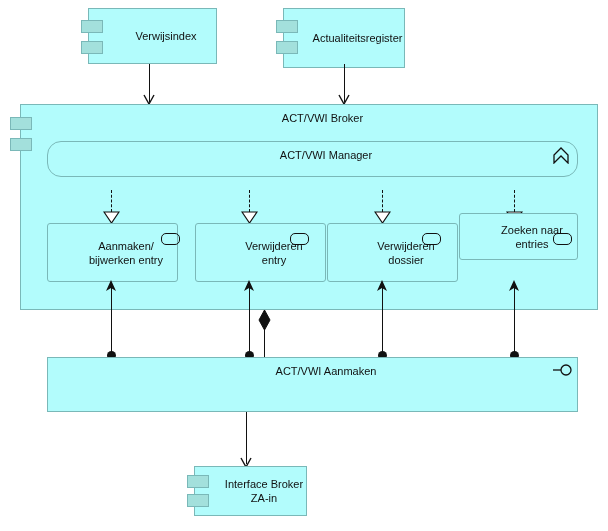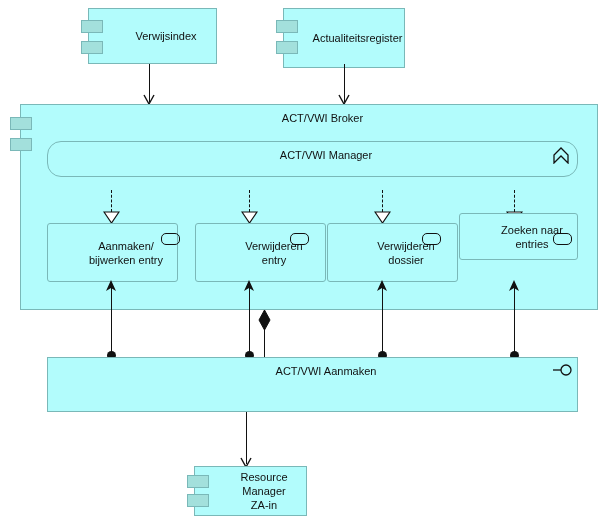--- a/index.html
+++ b/index.html
@@ -222,19 +222,19 @@
     <line x1="1" y1="6" x2="9" y2="6" stroke="#111111" stroke-width="1.3"></line>
     <circle cx="14" cy="6" r="5" fill="none" stroke="#111111" stroke-width="1.3"></circle>
   </svg>
 
   <div class="vline" style="left:246px; top:412px; height:52px;"></div>
   <svg class="arrow-open" style="left:240px; top:457px;" viewBox="0 0 12 11">
     <polyline points="1,1 6,10 11,1" fill="none" stroke="#111111" stroke-width="1.4"></polyline>
   </svg>
 
   <div class="node" style="left:194px; top:466px; width:113px; height:50px;">
-    <div class="node-label label-mid">Resource Manager
+    <div class="node-label label-mid">Interface Broker
 ZA-in</div>
   </div>
   <div class="tab" style="left:187px; top:475px;"></div>
   <div class="tab" style="left:187px; top:494px;"></div>
 
 </div>
 
 </body></html>

